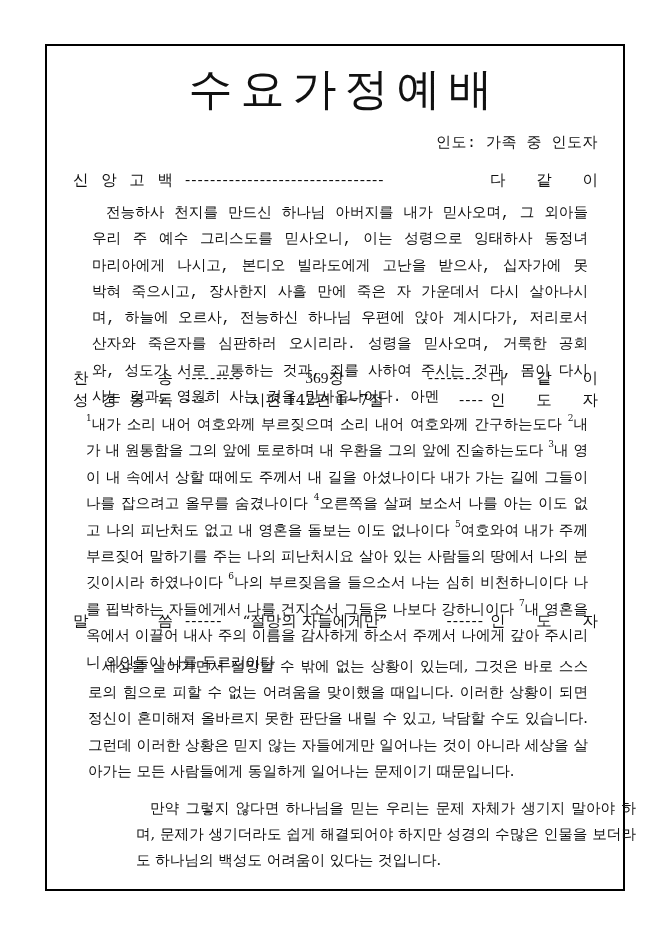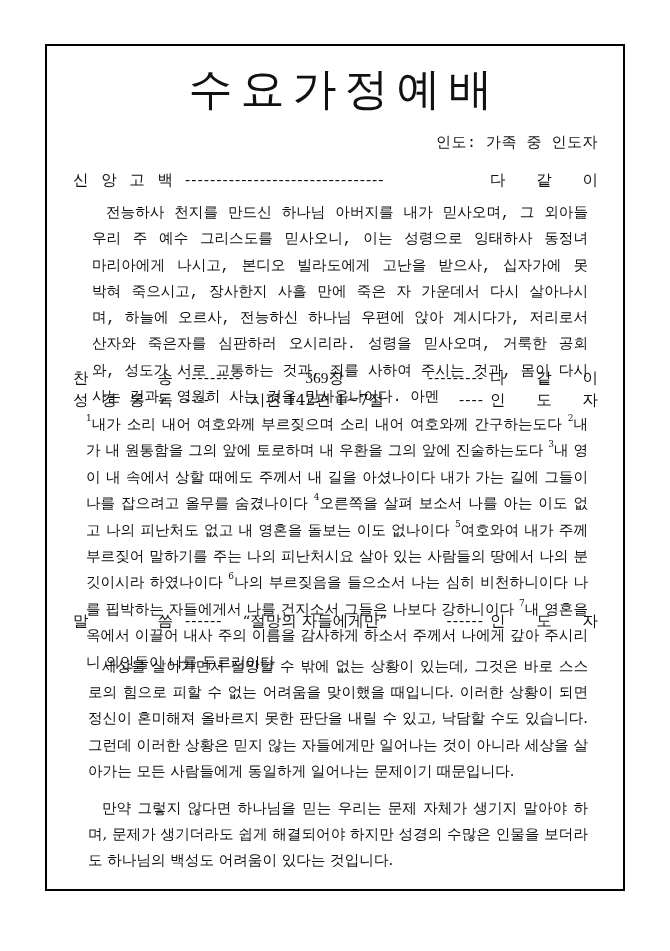--- a/index.html
+++ b/index.html
@@ -91,13 +91,13 @@
   <span class="dash" style="margin-left:auto; margin-right:6px;">------</span>
   <span class="right" style="margin-left:0;">
     <span>인</span>
     <span>도</span>
     <span>자</span>
   </span>
 </div>
 
 <div class="body2" style="top:653px;"><span class="ind" style="display:inline-block;width:14px;"></span><span>세상을 살아가면서 절망할 수 밖에 없는 상황이 있는데, 그것은 바로 스스로의 힘으로 피할 수 없는 어려움을 맞이했을 때입니다. 이러한 상황이 되면 정신이 혼미해져 올바르지 못한 판단을 내릴 수 있고, 낙담할 수도 있습니다. 그런데 이러한 상황은 믿지 않는 자들에게만 일어나는 것이 아니라 세상을 살아가는 모든 사람들에게 동일하게  일어나는 문제이기 때문입니다.</span></div>
 
-<div class="body2" style="top:795px;"><span class="ind" style="display:inline-block;width:14px;"></span><span>만약 그렇지 않다면 하나님을 믿는 우리는 문제 자체가 생기지 말아야 하며, 문제가 생기더라도 쉽게 해결되어야 하지만 성경의 수많은 인물을 보더라도 하나님의 백성도 어려움이 있다는 것입니다.</span></div>
+<div class="body2" style="top:795px;margin-left:48px;"><span class="ind" style="display:inline-block;width:14px;"></span><span>만약 그렇지 않다면 하나님을 믿는 우리는 문제 자체가 생기지 말아야 하며, 문제가 생기더라도 쉽게 해결되어야 하지만 성경의 수많은 인물을 보더라도 하나님의 백성도 어려움이 있다는 것입니다.</span></div>
 
 </body></html>

